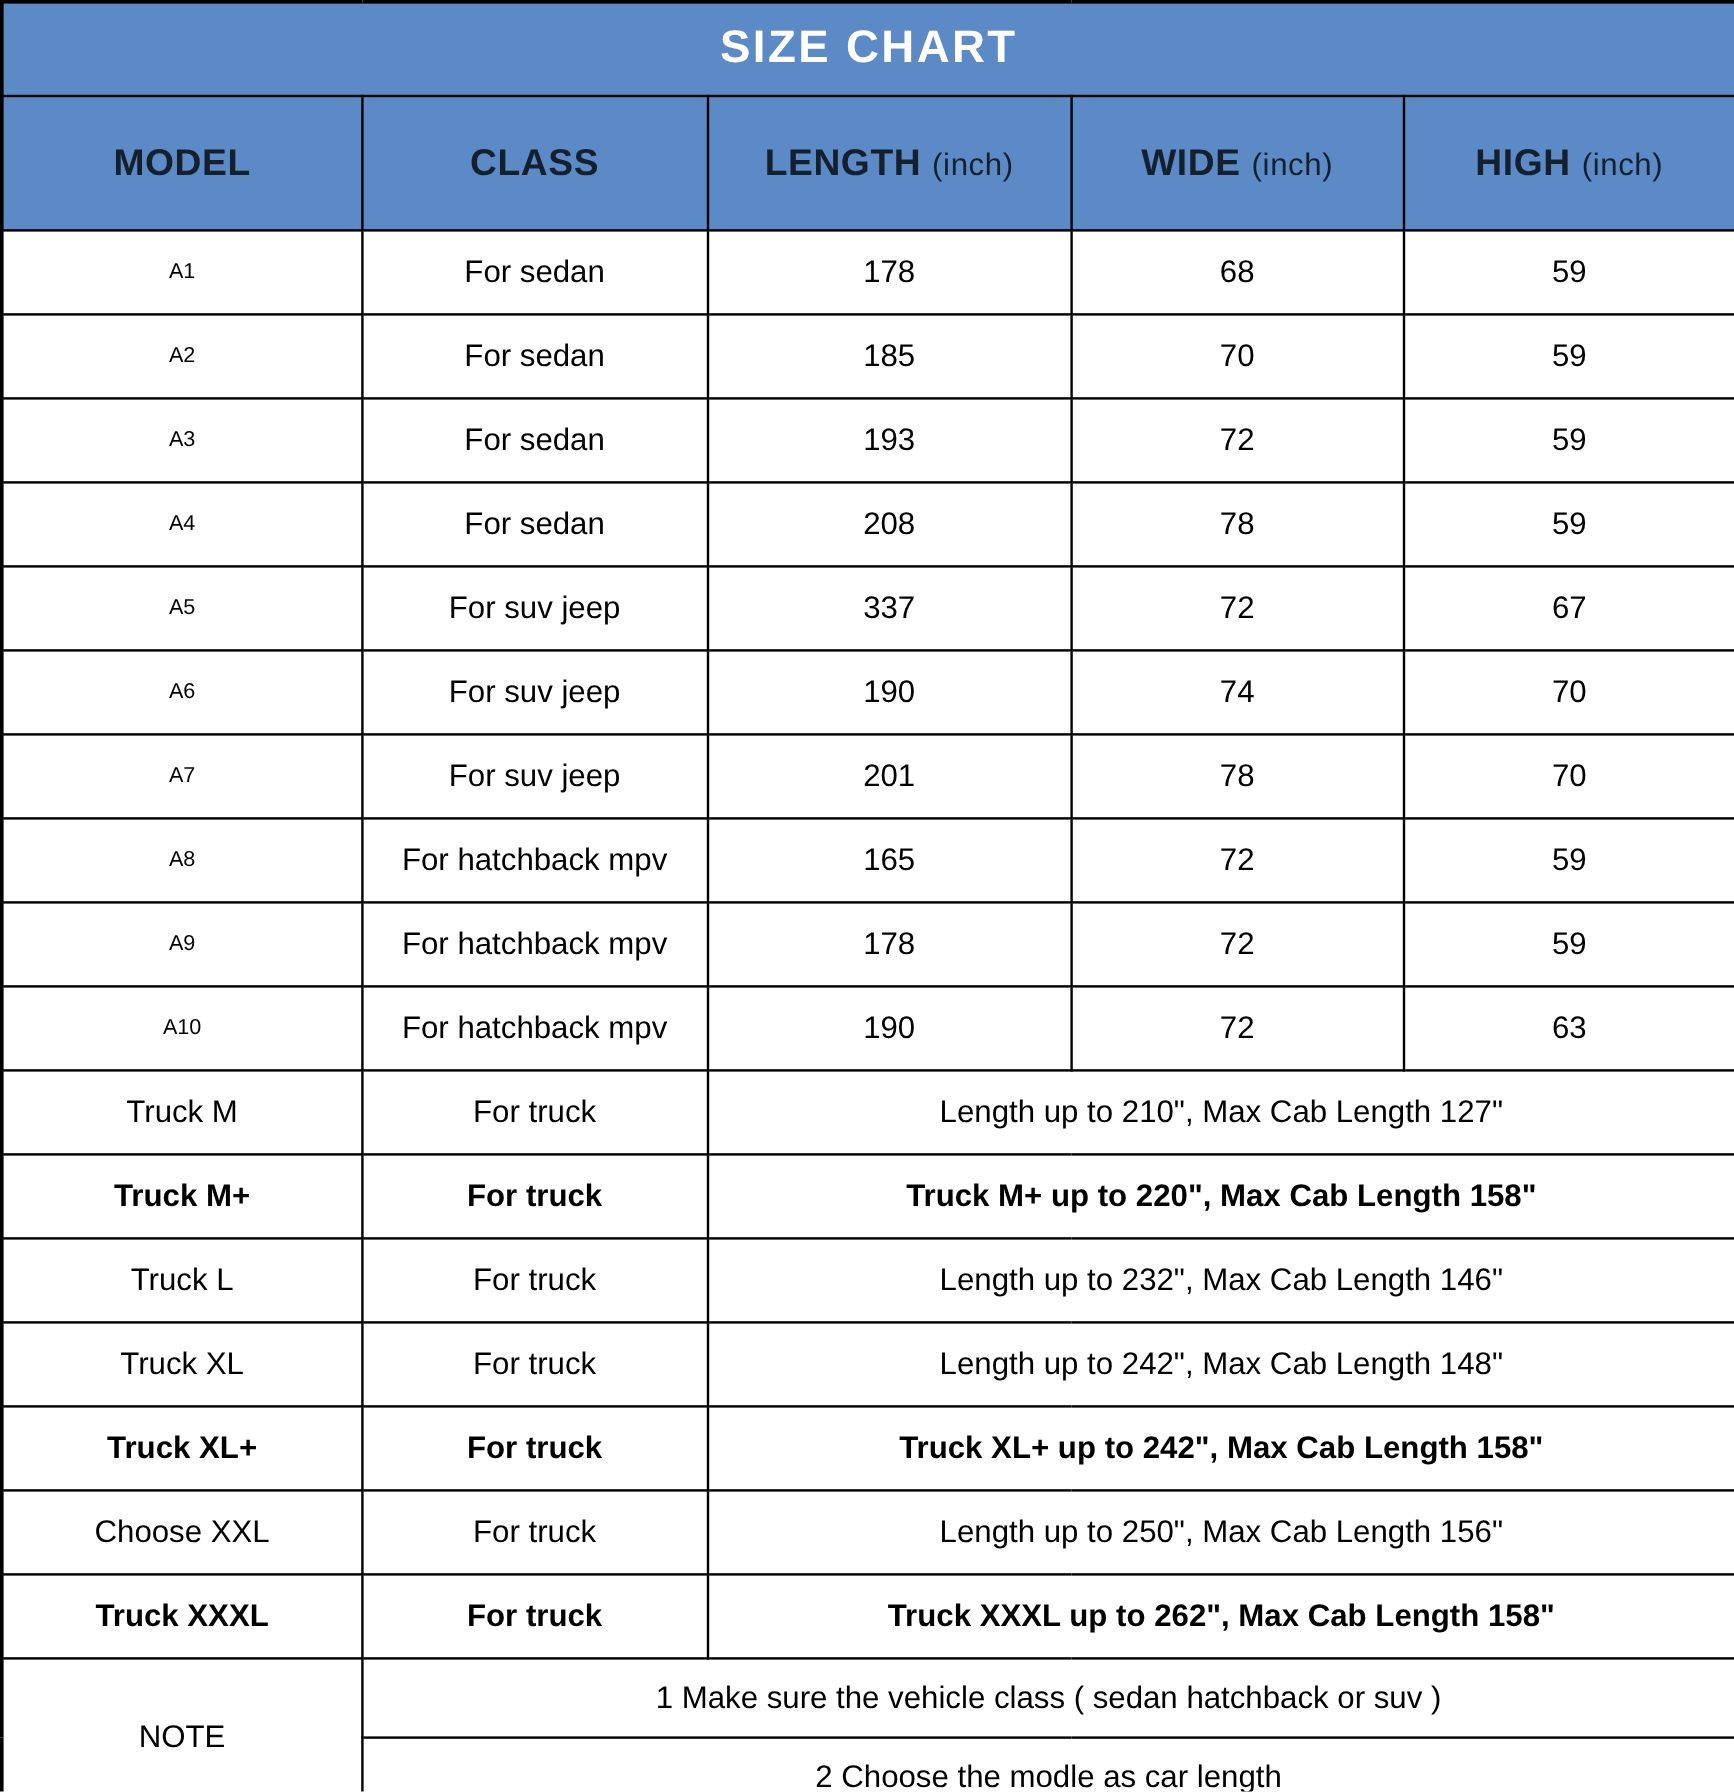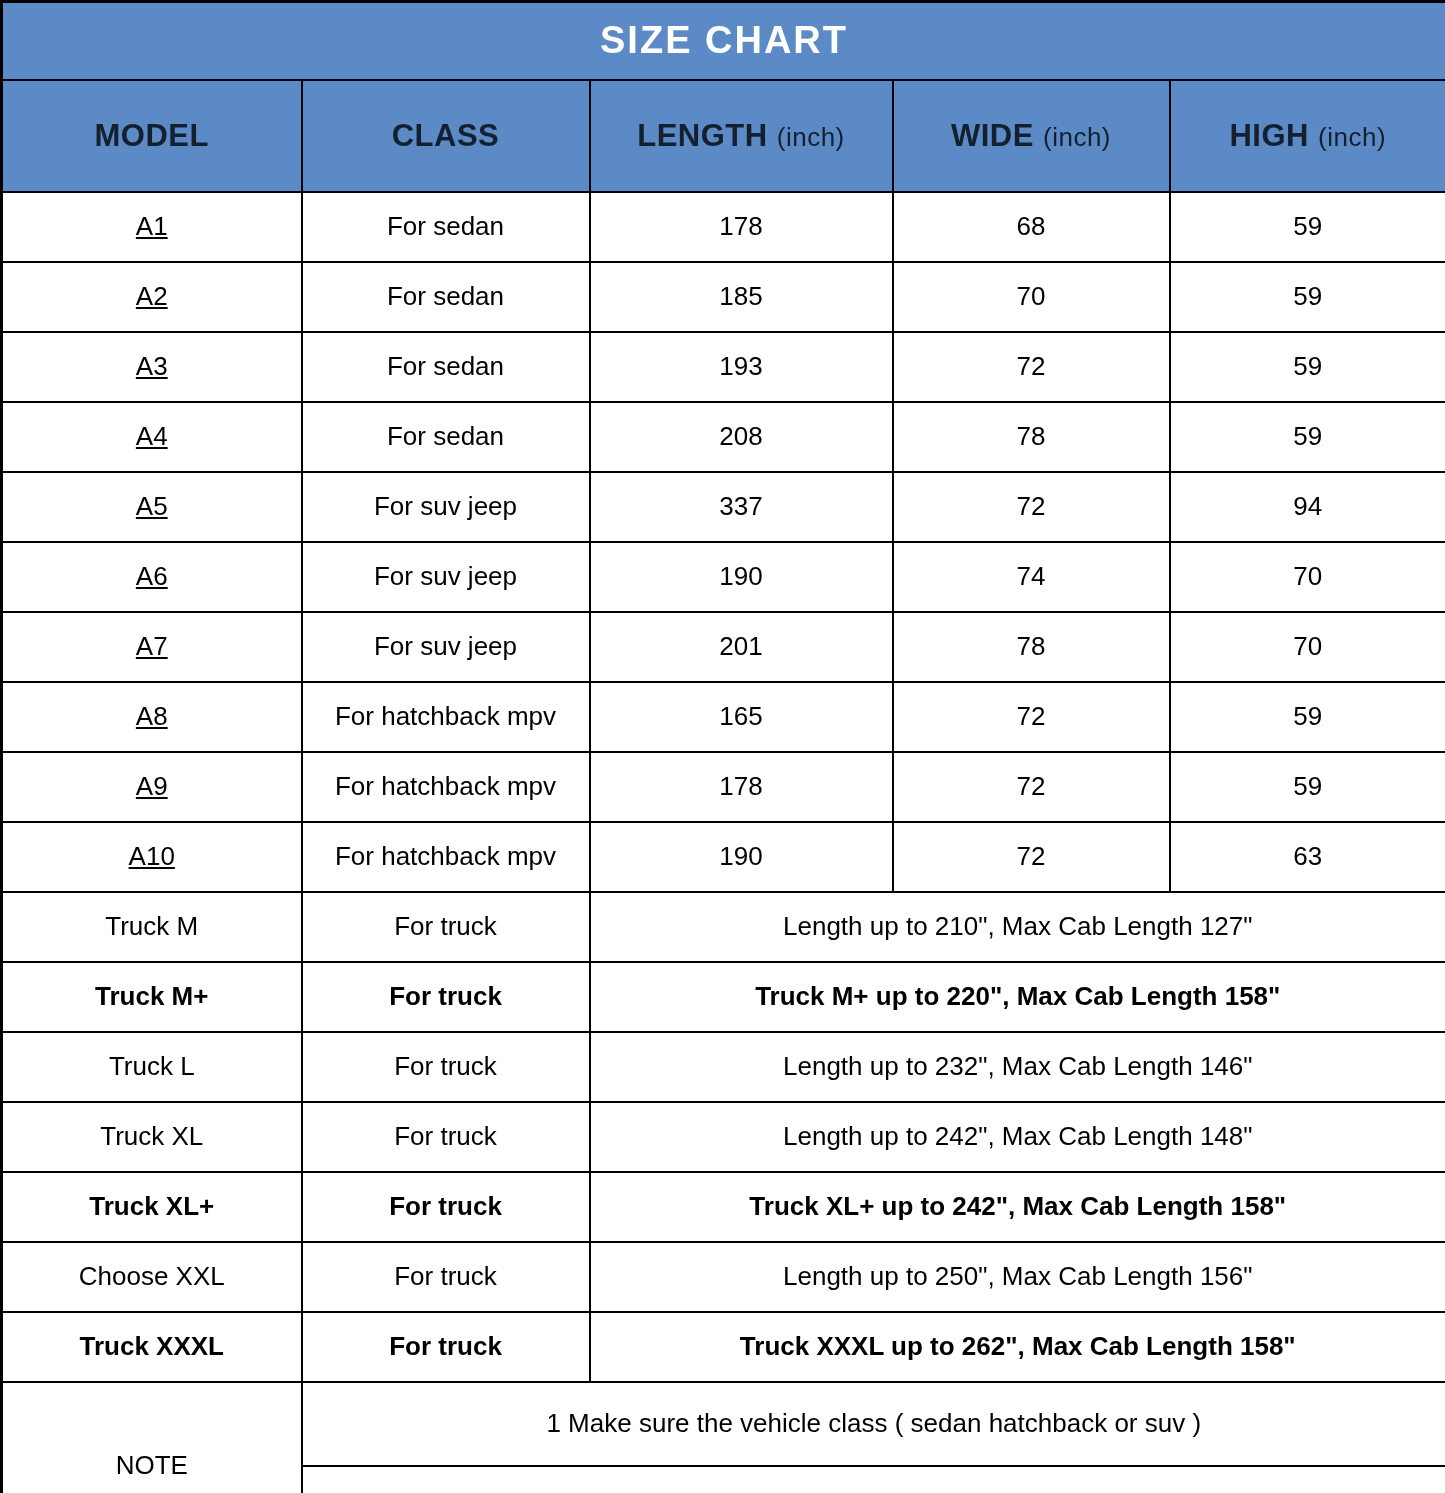--- a/index.html
+++ b/index.html
@@ -56,42 +56,41 @@
   .head-cell .unit {
     font-size: 26px;
     font-weight: normal;
   }
   .data-cell {
     font-size: 26px;
     height: 70px;
     font-weight: normal;
   }
   .model-cell {
-    font-size: 26px;
-    text-decoration: underline;
+    font-size: 18px;
   }
   .truck-model-cell {
     font-size: 26px;
   }
   .truck-span {
     font-size: 26px;
   }
   .truck-row-bold .truck-model-cell,
   .truck-row-bold .class-cell,
   .truck-row-bold .truck-span {
     font-weight: bold;
   }
   .note-label {
     font-size: 26px;
   }
   .note-cell {
     text-align: left;
     font-size: 26px;
     padding-left: 14px;
-    height: 84px;
+    height: 66px;
   }
   .col-model { width: 300px; }
   .col-class { width: 288px; }
   .col-length { width: 303px; }
   .col-wide { width: 277px; }
   .col-high { width: 277px; }
 </style>
 </head>
 <body>
 
@@ -142,21 +141,21 @@
         <td class="data-cell class-cell">For sedan</td>
         <td class="data-cell">208</td>
         <td class="data-cell">78</td>
         <td class="data-cell">59</td>
       </tr>
       <tr>
         <td class="data-cell model-cell">A5</td>
         <td class="data-cell class-cell">For suv jeep</td>
         <td class="data-cell">337</td>
         <td class="data-cell">72</td>
-        <td class="data-cell">94</td>
+        <td class="data-cell">67</td>
       </tr>
       <tr>
         <td class="data-cell model-cell">A6</td>
         <td class="data-cell class-cell">For suv jeep</td>
         <td class="data-cell">190</td>
         <td class="data-cell">74</td>
         <td class="data-cell">70</td>
       </tr>
       <tr>
         <td class="data-cell model-cell">A7</td>

